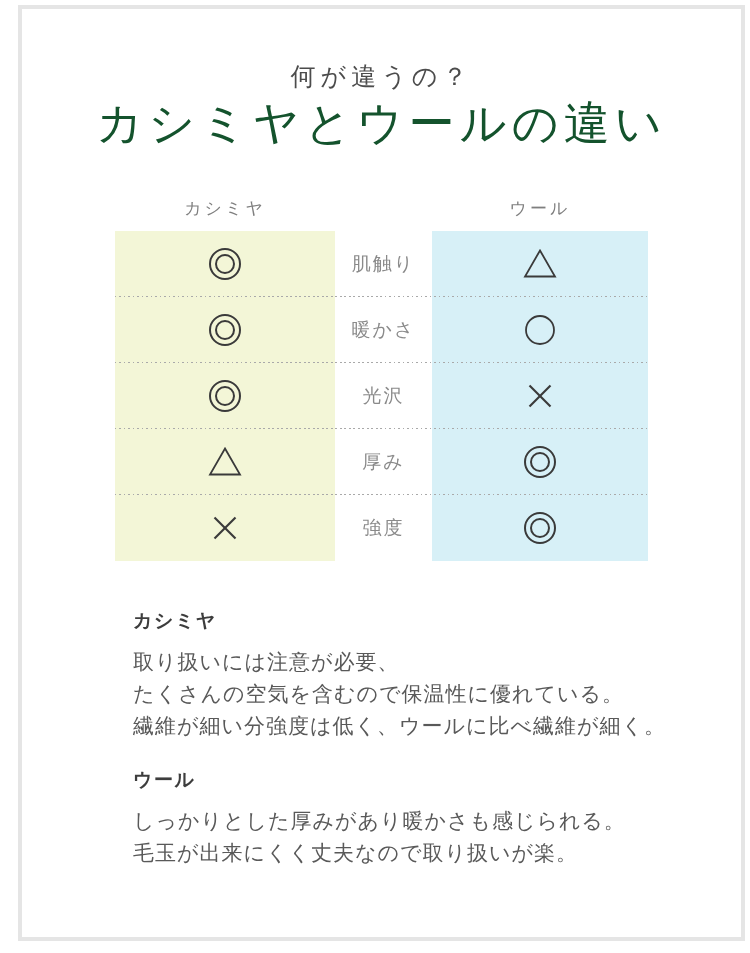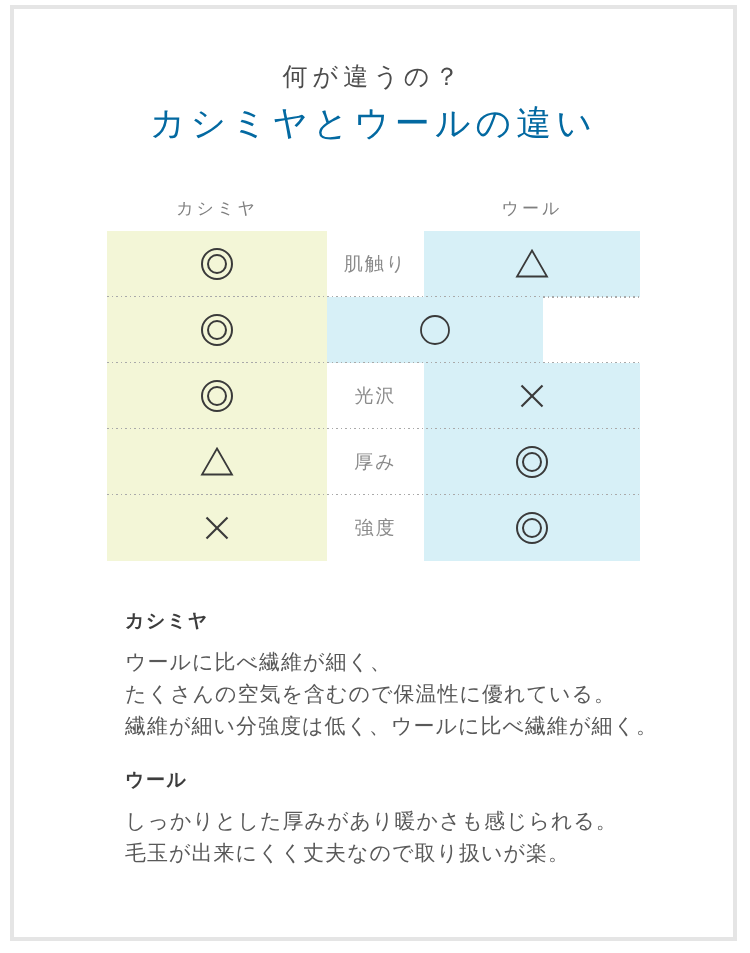--- a/index.html
+++ b/index.html
@@ -2,33 +2,33 @@
 <html lang="ja"><head>
 <meta charset="utf-8">
 <style>
   html,body{margin:0;padding:0;background:#ffffff;}
   body{
     width:750px;height:953px;overflow:hidden;position:relative;
     font-family:"Liberation Sans","DejaVu Sans",sans-serif;
     -webkit-font-smoothing:antialiased;
   }
   .frame{
-    position:absolute;left:10px;top:5px;width:727px;height:936px;
+    position:absolute;left:18px;top:5px;width:727px;height:936px;
     border:4px solid #e5e5e5;box-sizing:border-box;background:#fff;overflow:hidden;
   }
   
   .title-sub{
     margin-top:53px;text-align:center;
     font-family:"Liberation Serif","DejaVu Serif",serif;
     font-size:25px;line-height:30px;letter-spacing:5px;color:#4c4c4c;
   }
   .title-main{
     margin-top:11px;text-align:center;
     font-family:"Liberation Serif","DejaVu Serif",serif;
-    font-size:35px;line-height:42px;letter-spacing:5px;color:#0369a1;
+    font-size:46px;line-height:42px;letter-spacing:5px;color:#14532d;
   }
   
   .cmp{width:533px;margin:52px auto 0;}
   .cmp-head{display:flex;height:24px;margin-bottom:10px;}
   .cmp-head .h-cashmere{width:220px;text-align:center;}
   .cmp-head .h-mid{width:97px;}
   .cmp-head .h-wool{width:216px;text-align:center;}
   .col-title{font-size:17px;letter-spacing:3px;color:#7f7f7f;line-height:24px;}
   .t-row{display:flex;height:66px;position:relative;}
   .cell{display:flex;align-items:center;justify-content:center;box-sizing:border-box;}
@@ -91,20 +91,23 @@
 
     <div class="t-row">
       <div class="cell cashmere-cell" style="background: rgb(243, 246, 215);">
         <span class="sym">
             <svg width="36" height="36" viewBox="0 0 36 36">
               <circle cx="18" cy="18" r="15" fill="none" stroke="#3a3a3a" stroke-width="2"></circle>
               <circle cx="18" cy="18" r="9" fill="none" stroke="#3a3a3a" stroke-width="2"></circle>
             </svg>
           </span>
       </div>
+      <div class="cell label-cell">
+        <span class="row-label">暖かさ</span>
+      </div>
       <div class="cell wool-cell" style="background: rgb(215, 240, 247);">
         <span class="sym">
             <svg width="36" height="36" viewBox="0 0 36 36">
               <circle cx="18" cy="18" r="14" stroke-width="1.8" fill="none" stroke="#3a3a3a"></circle>
             </svg>
           </span>
       </div>
       <div class="row-sep"></div>
     </div>
 
@@ -175,21 +178,21 @@
       </div>
     </div>
 
   </div>
 
   <div class="sections">
 
     <div class="sec sec1">
       <div class="sec-heading">カシミヤ</div>
       <div class="sec-lines">
-        <div class="sec-line">ウールに比べ繊維が細く、</div>
+        <div class="sec-line">取り扱いには注意が必要、</div>
         <div class="sec-line">たくさんの空気を含むので保温性に優れている。</div>
         <div class="sec-line">繊維が細い分強度は低く、ウールに比べ繊維が細く。</div>
       </div>
     </div>
 
     <div class="sec sec2">
       <div class="sec-heading">ウール</div>
       <div class="sec-lines">
         <div class="sec-line">しっかりとした厚みがあり暖かさも感じられる。</div>
         <div class="sec-line">毛玉が出来にくく丈夫なので取り扱いが楽。</div>

